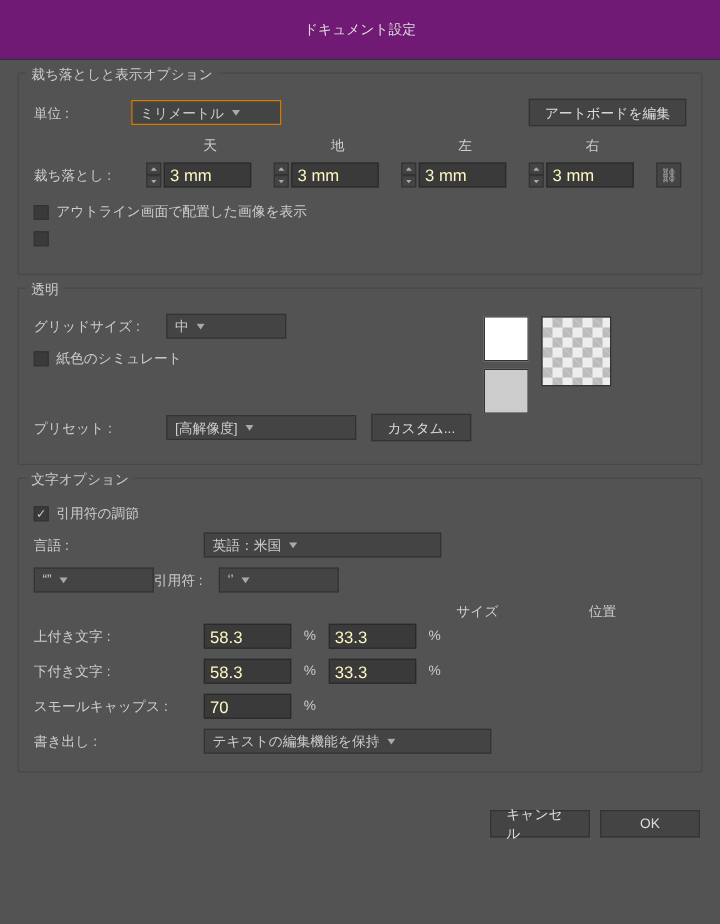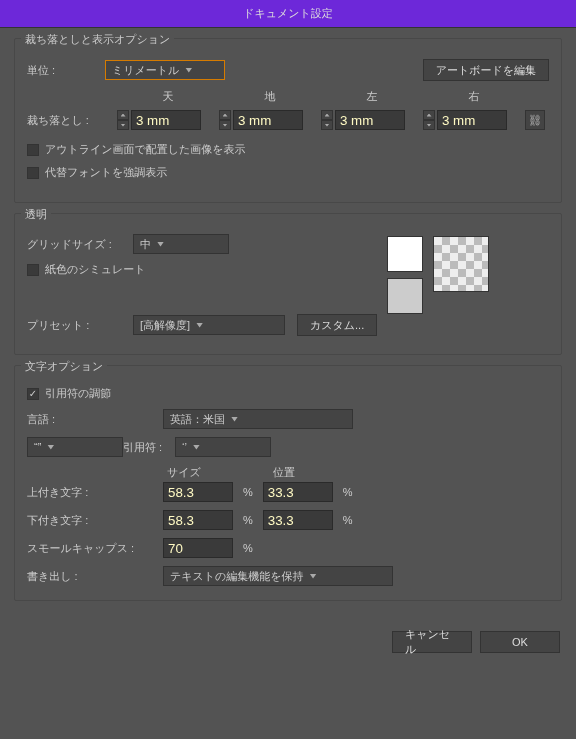--- a/index.html
+++ b/index.html
@@ -6,23 +6,23 @@
 body {
   font-family: "Hiragino Kaku Gothic Pro", "Meiryo", sans-serif;
   font-size: 11px;
   background: #535353;
   color: #ccc;
   width: 576px;
   height: 739px;
   overflow: hidden;
 }
 .dialog-title {
-  background: #6d28d9;
+  background: #701a75;
   text-align: center;
-  padding: 6px 0;
+  padding: 16px 0;
   border-bottom: 1px solid #333;
   color: #ddd;
 }
 .dialog-body {
   padding: 10px 14px;
 }
 .group {
   border: 1px solid #484848;
   border-radius: 2px;
   padding: 20px 12px 14px 12px;
@@ -218,21 +218,20 @@
       </div>
       <div class="link-icon">⛓</div>
     </div>
 
     <div class="row" style="margin-top:12px;">
       <span class="checkbox"></span>
       <span>アウトライン画面で配置した画像を表示</span>
     </div>
     <div class="row">
       <span class="checkbox"></span>
-      <span>代替フォントを強調表示</span>
     </div>
   </div>
 
   <div class="group">
     <div class="group-title">透明</div>
 
     <div style="display:flex;">
       <div style="flex:1;">
         <div class="row">
           <span class="label" style="width:106px">グリッドサイズ :</span>
@@ -287,21 +286,21 @@
         <span>“”</span>
         <span class="dd-arrow"></span>
       </div>
       <span class="label" style="width:52px">引用符 :</span>
       <div class="dropdown" style="width:96px">
         <span>‘’</span>
         <span class="dd-arrow"></span>
       </div>
     </div>
 
-    <div class="row" style="margin-bottom:2px;">
+    <div class="row" style="margin-bottom:2px;justify-content:flex-end;">
       <span style="width:140px"></span>
       <span style="width:78px">サイズ</span>
       <span style="width:28px"></span>
       <span style="width:78px">位置</span>
     </div>
 
     <div class="row">
       <span class="label" style="width:136px">上付き文字 :</span>
       <input class="input" style="width: 70px;" value="58.3">
       <span style="padding:0 10px">%</span>

